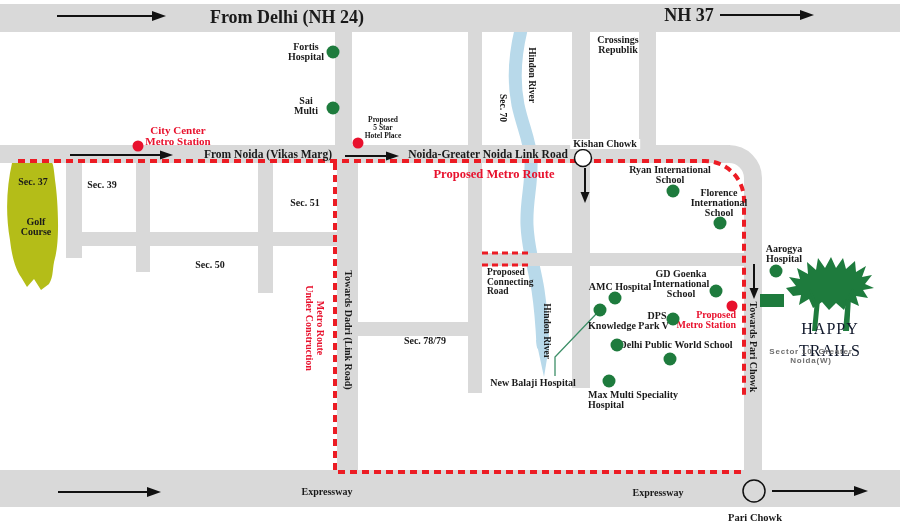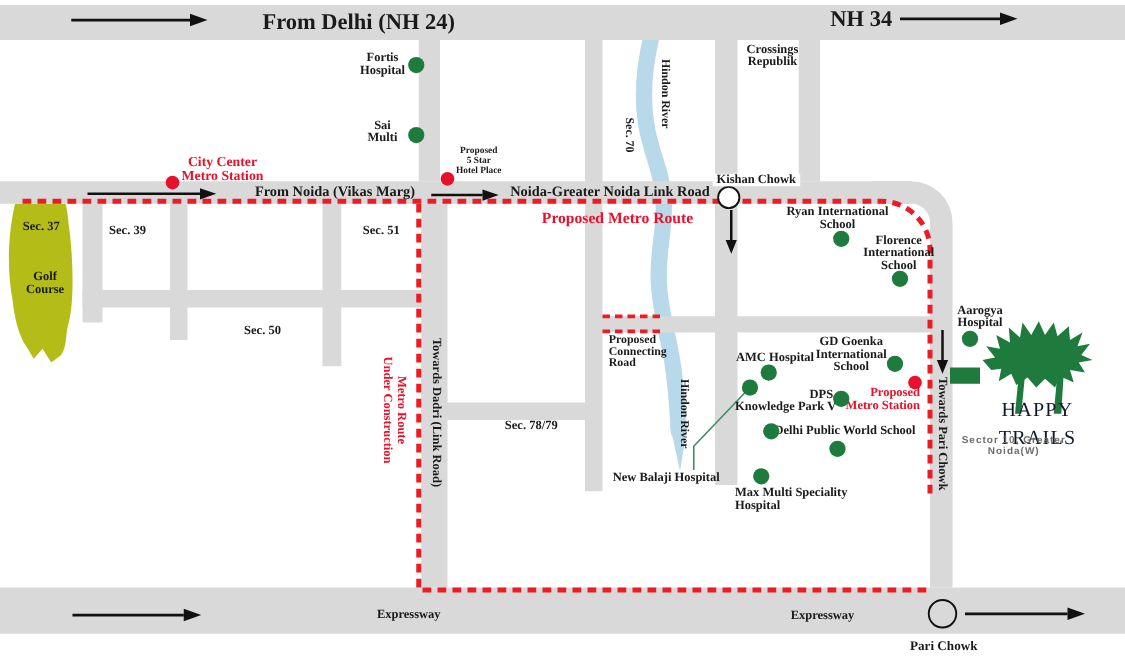--- a/index.html
+++ b/index.html
@@ -93,42 +93,42 @@
                L818,258 L825,268 L831,257 L836,268 L843,258 L846,269 L855,261 L856,272 L866,266
                L862,277 L872,275 L865,284 L874,288 L863,290 L868,298 L856,296 L859,306 L848,301
                L844,310 L836,303 L829,310 L822,302 L813,308 L809,299 L799,305 L801,295 Z"></path>
       <path d="M812,331 L815,300 L820,300 L817,331 Z"></path>
       <path d="M843,331 L846,298 L851,298 L849,331 Z"></path>
       <path d="M815,302 L810,290 M847,300 L853,289" stroke="#1e7b3d" stroke-width="2" fill="none"></path>
     </g>
   </svg>
 
   <div class="lbl big" style="left:287px;top:17px;">From Delhi (NH 24)</div>
-  <div class="lbl big" style="left:689px;top:15px;">NH 34</div>
+  <div class="lbl big" style="left:689px;top:15px;">NH 37</div>
   <div class="lbl road-name" style="left:268px;top:154px;">From Noida (Vikas Marg)</div>
   <div class="lbl road-name" style="left:488px;top:154px;">Noida-Greater Noida Link Road</div>
   <div class="lbl red" style="left:494px;top:174px;font-size:12.5px;text-align:center;">Proposed Metro Route</div>
   <div class="lbl" style="left:327px;top:492px;">Expressway</div>
   <div class="lbl" style="left:658px;top:493px;">Expressway</div>
   <div class="lbl whitebg" style="left:605px;top:144px;font-size:10px;">Kishan Chowk</div>
   <div class="lbl" style="left:755px;top:518px;font-size:10.5px;">Pari Chowk</div>
 
   <div class="lbl rot small" style="left:502px;top:108px;">Sec. 70</div>
   <div class="lbl rot small" style="left:531px;top:75px;">Hindon River</div>
   <div class="lbl rot small" style="left:546px;top:331px;">Hindon River</div>
   <div class="lbl rot" style="left:348px;top:330px;">Towards Dadri (Link Road)</div>
   <div class="lbl rot" style="left:753px;top:347px;">Towards Pari Chowk</div>
   <div class="lbl rot red" style="left:315px;top:328px;line-height:11px;">Metro Route
 Under Construction</div>
 
   <div class="lbl" style="left:33px;top:182px;">Sec. 37</div>
   <div class="lbl" style="left:36px;top:227px;">Golf
 Course</div>
   <div class="lbl" style="left:102px;top:185px;">Sec. 39</div>
-  <div class="lbl" style="left:305px;top:185px;">Sec. 51</div>
+  <div class="lbl" style="left:305px;top:203px;">Sec. 51</div>
   <div class="lbl" style="left:210px;top:265px;">Sec. 50</div>
   <div class="lbl" style="left:425px;top:341px;">Sec. 78/79</div>
 
   <div class="lbl" style="left:306px;top:52px;">Fortis
 Hospital</div>
   <div class="lbl" style="left:306px;top:106px;">Sai
 Multi</div>
   <div class="lbl tiny" style="left:383px;top:128px;">Proposed
 5 Star
 Hotel Place</div>

